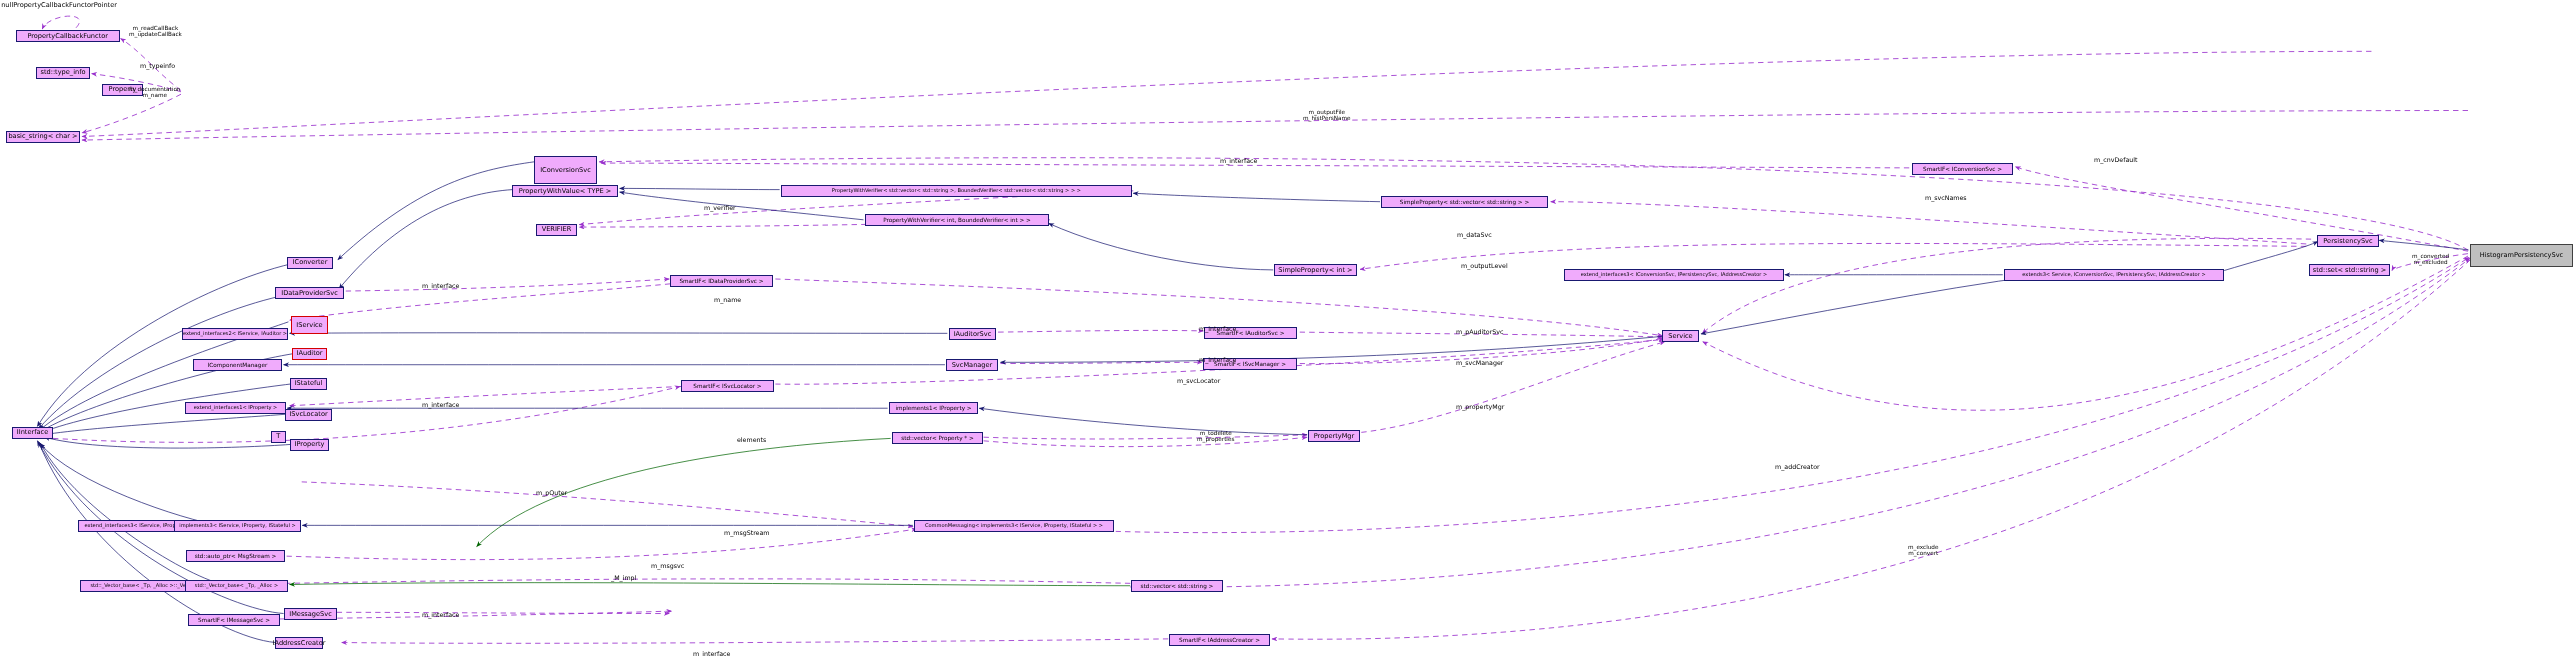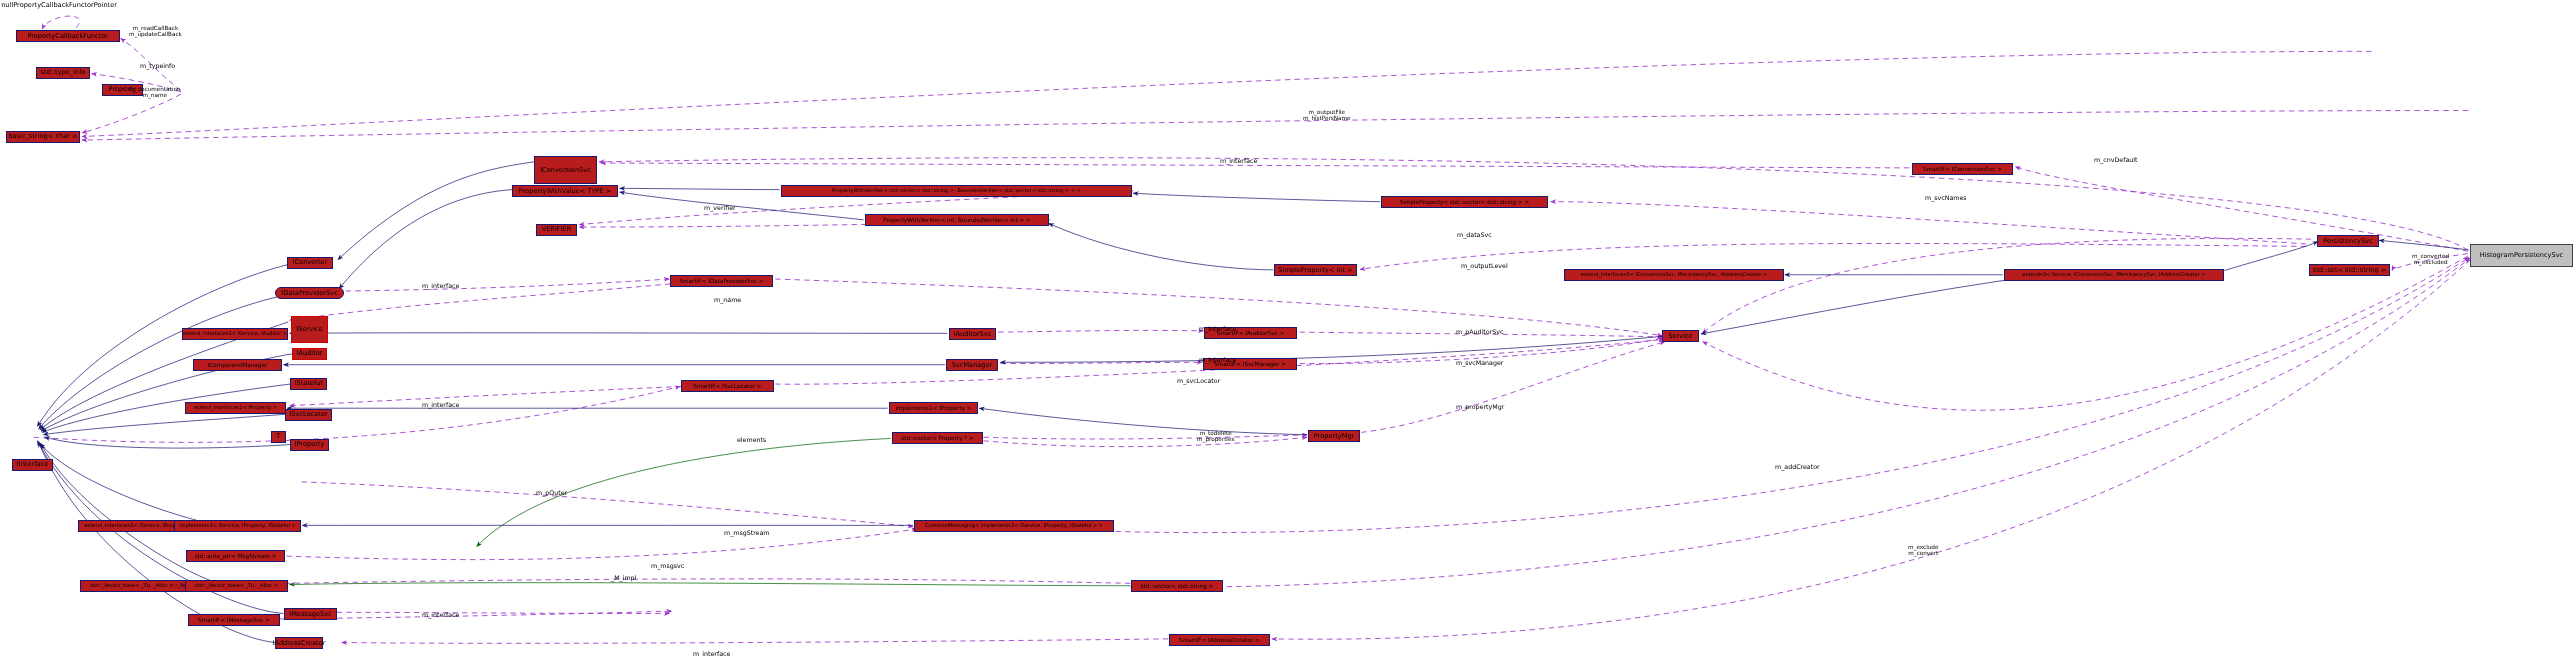--- a/index.html
+++ b/index.html
@@ -1,20 +1,20 @@
 <!DOCTYPE html>
 <html style="font-size:9.7px"><head>
 <meta charset="utf-8">
 <title>HistogramPersistencySvc Collaboration Diagram</title>
 <style>
   html,body{margin:0;padding:0;background:#ffffff;}
   body{font-family:"DejaVu Sans","Liberation Sans",sans-serif;}
   #canvas{position:relative;width:2576px;height:657px;background:#fff;overflow:hidden;}
   #edges{position:absolute;left:0;top:0;width:2576px;height:657px;}
-  .node{position:absolute;box-sizing:border-box;border:0.6px solid #191970;background:#b91c1c;
+  .node{position:absolute;box-sizing:border-box;border:0.6px solid #191970;background:#f0abfc;
         color:#000;font-size:6.6px;line-height:1.05;white-space:nowrap;
         display:flex;align-items:center;justify-content:center;padding:0 3px;z-index:5;}
   .node.red{border-color:#d40000;}
   .node.hl{background:#bfbfbf;border-color:#404040;}
   .node.tiny{font-size:5.7px;}
   .node.xtiny{font-size:5.1px;}
   .elabel{position:absolute;font-size:6.3px;color:#000;white-space:pre;line-height:1.12;z-index:6;}
   .elabel.tiny{font-size:5.7px;}
   .toptext{position:absolute;font-size:6.6px;color:#000;white-space:nowrap;z-index:6;}
 </style>
@@ -156,42 +156,42 @@
       </div>
       <div class="node" style="left: 2309px; top: 264px; width: 81px; height: 12px;">
         <span>std::set&lt; std::string &gt;</span>
       </div>
       <div class="node hl" style="left: 2470px; top: 244px; width: 103px; height: 23px;">
         <span>HistogramPersistencySvc</span>
       </div>
       <div class="node" style="left: 287px; top: 257px; width: 46px; height: 11.5px;">
         <span>IConverter</span>
       </div>
-      <div class="node" style="left: 275px; top: 287px; width: 69px; height: 12px; border-radius: 6px;">
+      <div class="node" style="left: 275px; top: 287px; width: 69px; height: 12px;">
         <span>IDataProviderSvc</span>
       </div>
       <div class="node tiny" style="left: 670px; top: 275px; width: 103px; height: 12px;">
         <span>SmartIF&lt; IDataProviderSvc &gt;</span>
       </div>
-      <div class="node red" style="left: 291px; top: 316px; width: 37px; height: 27px;">
+      <div class="node red" style="left: 291px; top: 316px; width: 37px; height: 18px;">
         <span>IService</span>
       </div>
       <div class="node red" style="left: 292px; top: 348px; width: 35px; height: 11.5px;">
         <span>IAuditor</span>
       </div>
       <div class="node" style="left: 290px; top: 378px; width: 37px; height: 11.5px;">
         <span>IStateful</span>
       </div>
       <div class="node" style="left: 285px; top: 409px; width: 47px; height: 11.5px;">
         <span>ISvcLocator</span>
       </div>
       <div class="node" style="left: 290px; top: 439px; width: 39px; height: 11.5px;">
         <span>IProperty</span>
       </div>
-      <div class="node" style="left: 12px; top: 427px; width: 41px; height: 11.5px; margin-top: 32px;">
+      <div class="node" style="left: 12px; top: 427px; width: 41px; height: 11.5px;">
         <span>IInterface</span>
       </div>
       <div class="node xtiny" style="left: 182px; top: 328px; width: 106px; height: 12px;">
         <span>extend_interfaces2&lt; IService, IAuditor &gt;</span>
       </div>
       <div class="node" style="left: 949px; top: 328px; width: 47px; height: 12px;">
         <span>IAuditorSvc</span>
       </div>
       <div class="node tiny" style="left: 193px; top: 359px; width: 89px; height: 12px;">
         <span>IComponentManager</span>

